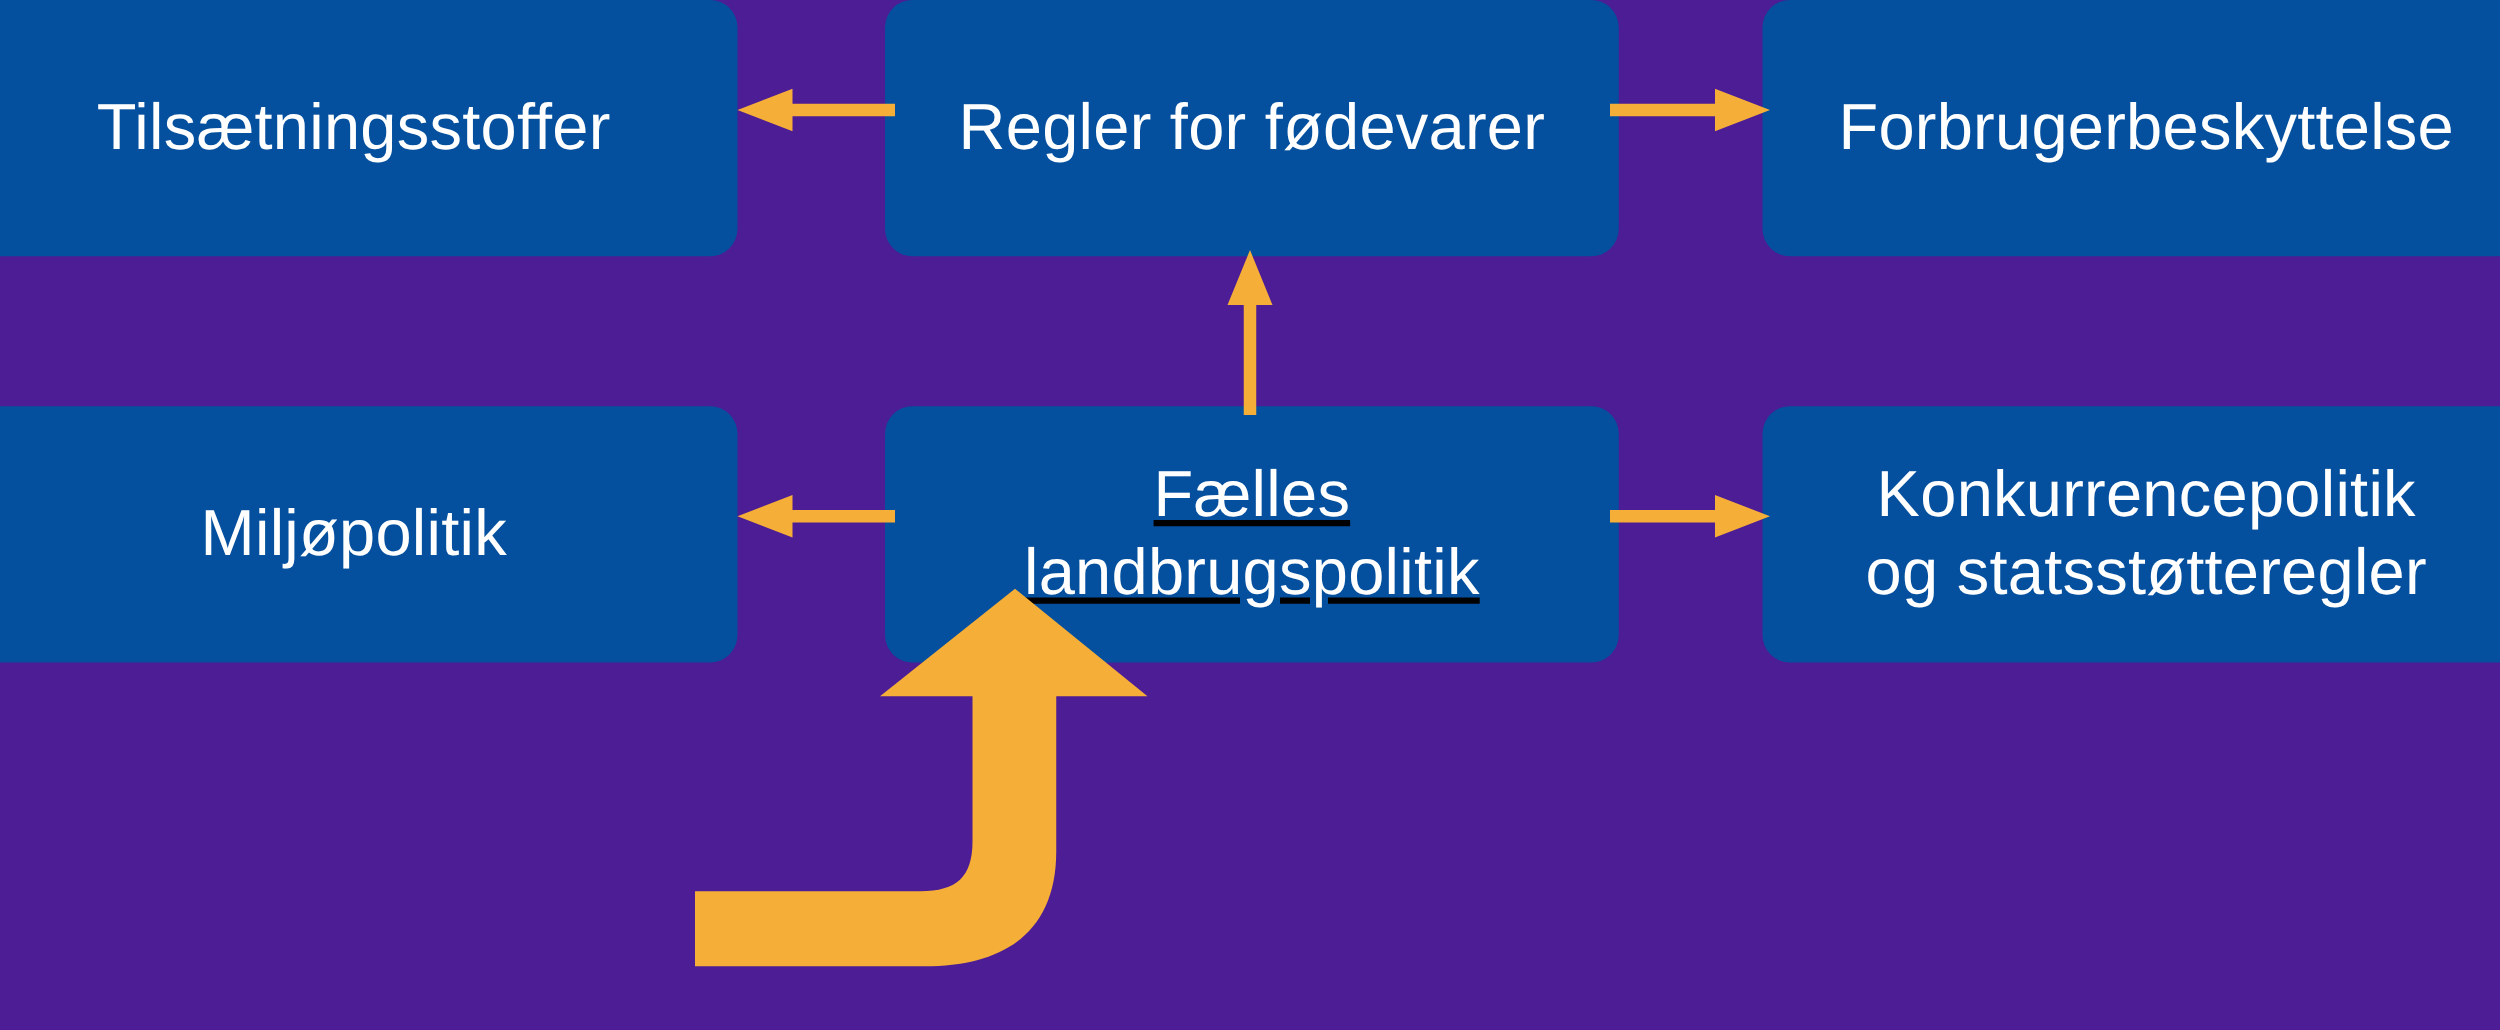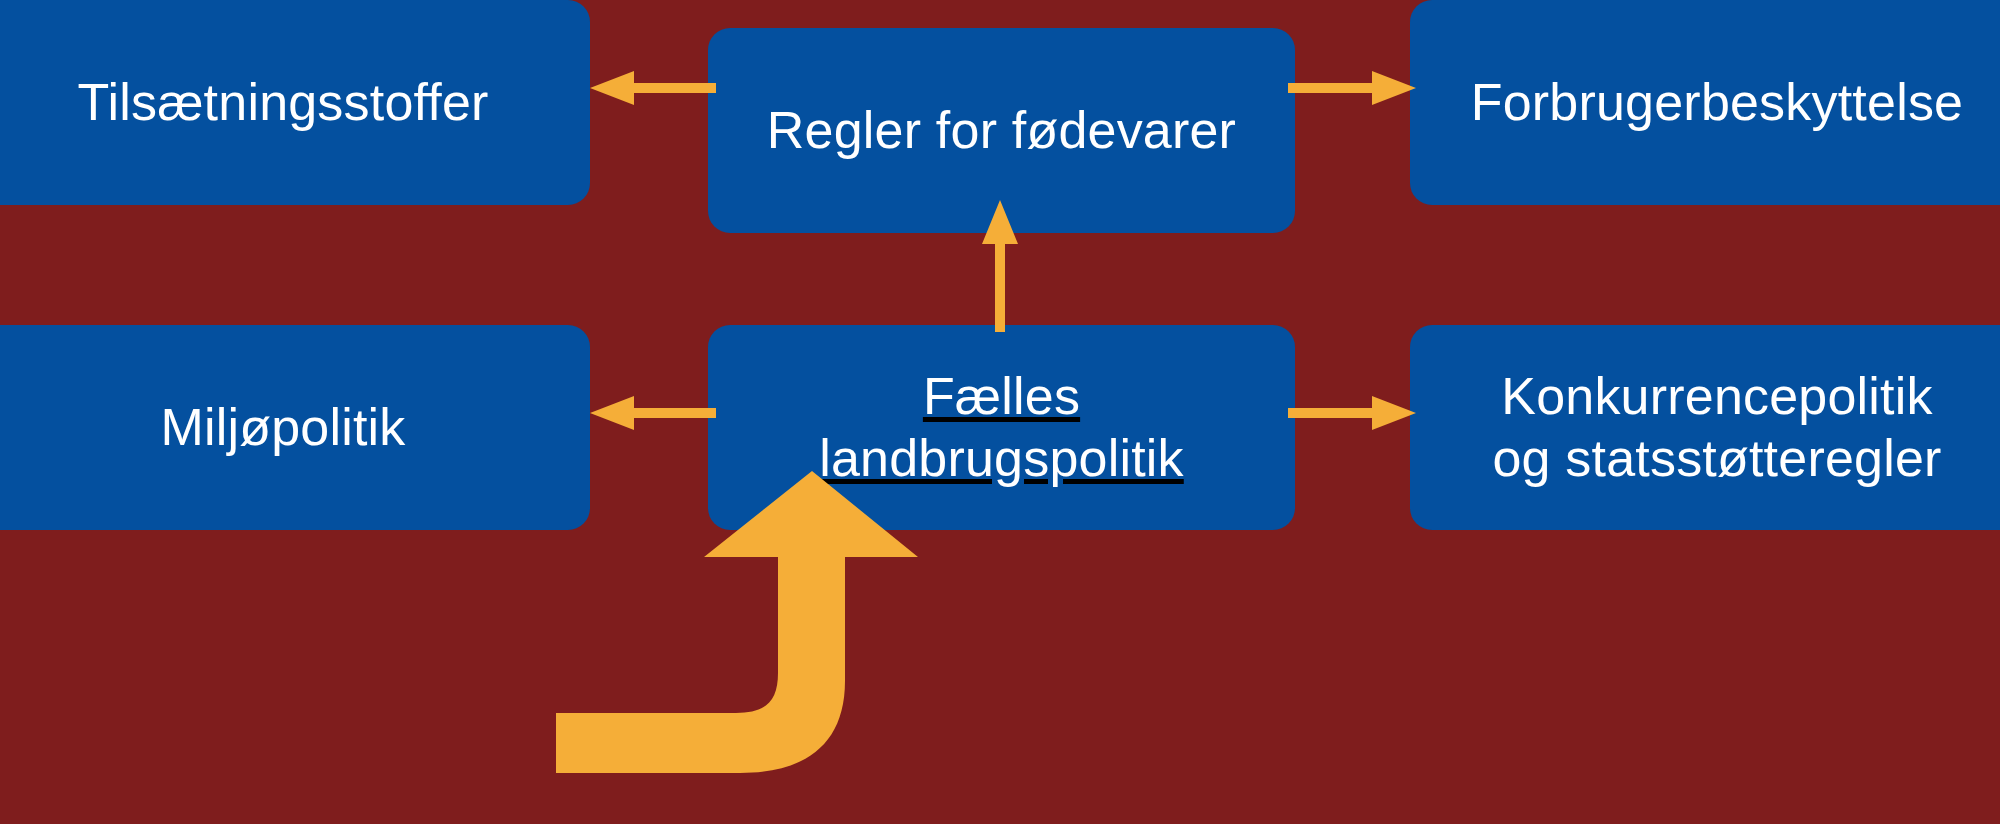--- a/index.html
+++ b/index.html
@@ -7,21 +7,21 @@
     padding: 0;
     background: #ffffff;
   }
   body {
     font-family: "Liberation Sans", sans-serif;
   }
   #diagram-root {
     position: relative;
     width: 2000px;
     height: 824px;
-    background: #7f1d1d;
+    background: #4c1d95;
     overflow: hidden;
   }
   .node-box {
     position: absolute;
     background: #04509f;
     border-radius: 22px;
     display: flex;
     align-items: center;
     justify-content: center;
     box-sizing: border-box;
@@ -32,21 +32,21 @@
     font-family: "Liberation Sans", sans-serif;
     font-size: 52px;
     font-weight: 400;
     line-height: 1.18;
     text-align: center;
     letter-spacing: 0.2px;
     white-space: pre-line;
   }
   
   #box-additives      { left: -24px;  top: 0px;   width: 614px; height: 205px; }
-  #box-food-rules     { left: 708px;  top: 0px;   width: 587px; height: 205px; margin-top: 28px; }
+  #box-food-rules     { left: 708px;  top: 0px;   width: 587px; height: 205px; }
   #box-consumer       { left: 1410px; top: 0px;   width: 614px; height: 205px; }
   #box-environment    { left: -24px;  top: 325px; width: 614px; height: 205px; }
   #box-cap            { left: 708px;  top: 325px; width: 587px; height: 205px; text-decoration: underline; }
   #box-competition    { left: 1410px; top: 325px; width: 614px; height: 205px; }
 
   
   .connector {
     position: absolute;
     overflow: visible;
   }

